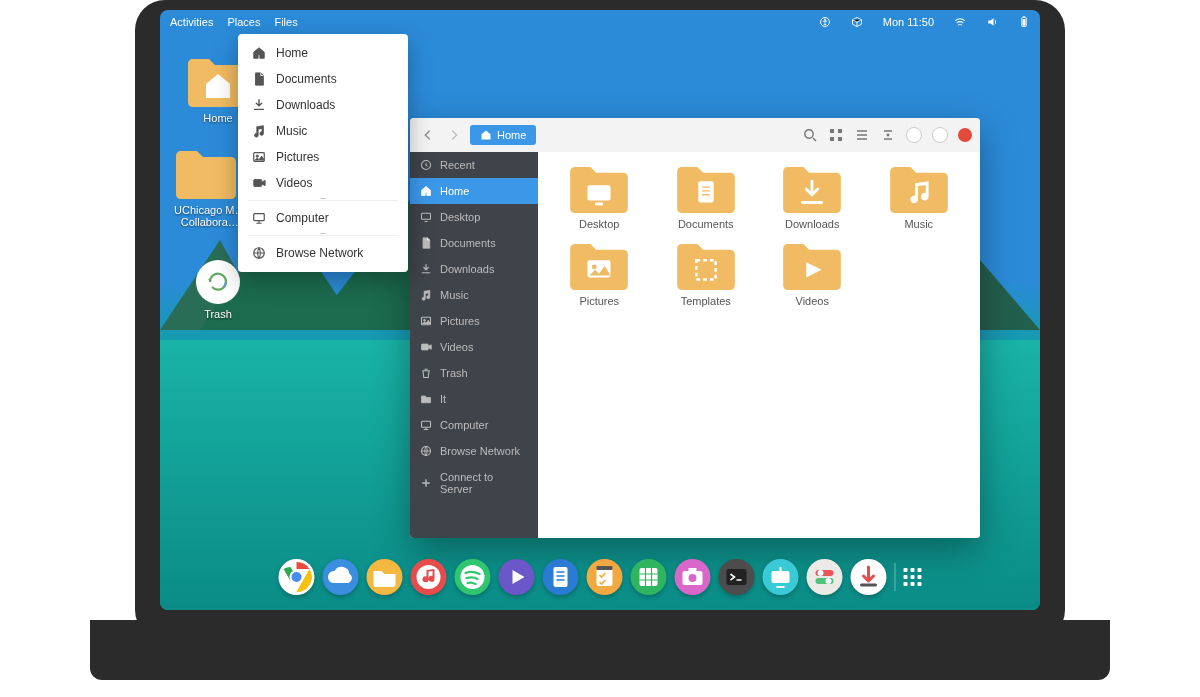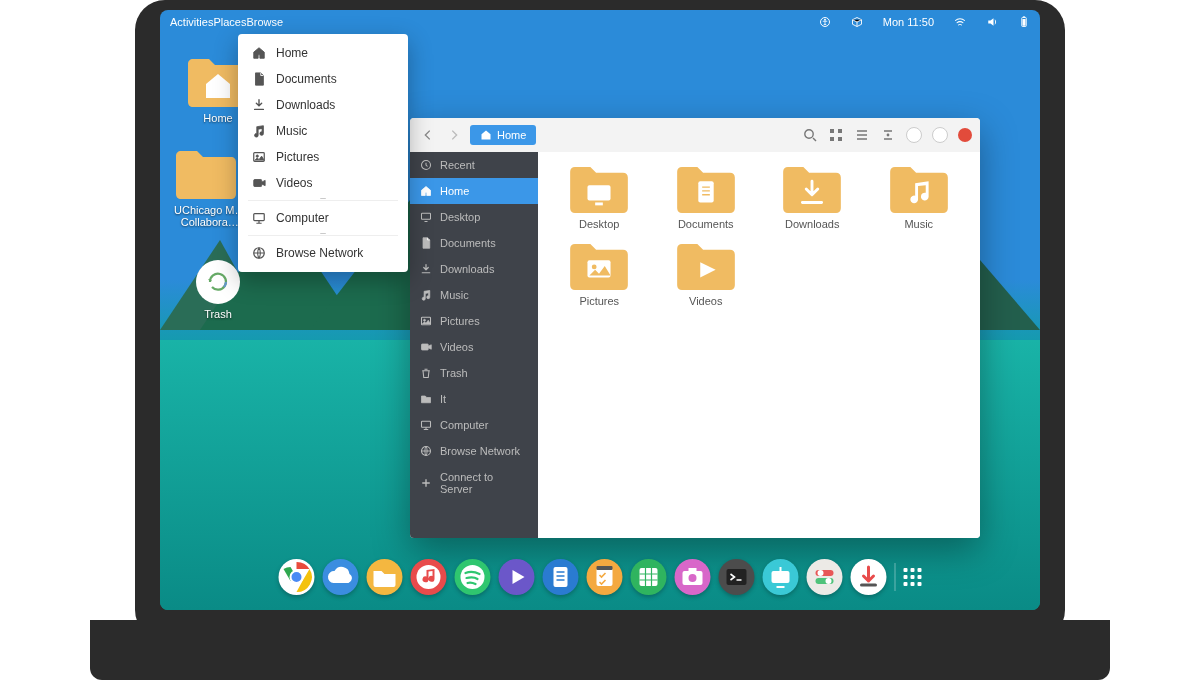--- a/index.html
+++ b/index.html
@@ -8,21 +8,21 @@
 
 .laptop-body{position:absolute;left:135px;top:0;width:930px;height:640px;background:#2b2b2b;border-radius:30px;}
 .laptop-base{position:absolute;left:90px;top:620px;width:1020px;height:60px;background:#2b2b2b;border-radius:0 0 12px 12px;}
 .screen{position:absolute;left:160px;top:10px;width:880px;height:600px;border-radius:8px;overflow:hidden;background:linear-gradient(#2b8bd9 0%,#2b8bd9 45%,#0aa29a 60%,#138f8b 100%);}
 .screen::after{content:"";position:absolute;left:0;right:0;top:55%;height:45%;background:linear-gradient(#19b3a7 0%,#0a8b86 100%);}
 .mountains{position:absolute;left:0;right:0;top:160px;height:160px;pointer-events:none;}
 .mountains svg{width:100%;height:100%;}
 
 
 .topbar{position:absolute;left:0;right:0;top:0;height:24px;color:#fff;font-size:11px;display:flex;align-items:center;padding:0 10px;z-index:5;}
-.topbar .tb-left{display:flex;}
+.topbar .tb-left{display:flex;gap:14px;}
 .topbar .tb-right{margin-left:auto;display:flex;gap:20px;}
 .topbar .item{cursor:pointer;}
 .tb-icon{display:inline-block;width:12px;height:12px;}
 
 
 .desk{position:absolute;z-index:1;}
 .folder-ico{width:64px;height:52px;}
 .desk-label{color:#fff;font-size:11px;text-align:center;margin-top:4px;text-shadow:0 1px 2px rgba(0,0,0,.6);max-width:84px;}
 .trash-circle{width:44px;height:44px;border-radius:50%;background:#fff;display:flex;align-items:center;justify-content:center;}
 .trash-circle svg{width:24px;height:24px;}
@@ -82,21 +82,21 @@
       <polygon points="420,160 520,50 620,160" fill="#235f4d"></polygon>
       <polygon points="560,160 650,20 740,160" fill="#1c6b4e"></polygon>
       <polygon points="700,160 790,55 880,160" fill="#235f4d"></polygon>
     </svg>
   </div>
 
   <div class="topbar">
     <div class="tb-left">
       <span class="item">Activities</span>
       <span class="item">Places</span>
-      <span class="item">Browse</span>
+      <span class="item">Files</span>
     </div>
     <div class="tb-right">
       <span class="tb-icon">
             <svg viewBox="0 0 16 16">
               <circle cx="8" cy="8" r="6" fill="none" stroke="#fff" stroke-width="1.3"></circle>
               <circle cx="8" cy="5" r="1.3" fill="#fff"></circle>
               <path d="M5 7h6M8 7v4M6 12l2-1 2 1" stroke="#fff" stroke-width="1.1" fill="none"></path>
             </svg>
           </span>
       <span class="tb-icon">
@@ -415,20 +415,27 @@
                 <path d="M2 8c0-3 2-5 5-5h16l6 6h28c3 0 5 2 5 5v32c0 3-2 5-5 5H7c-3 0-5-2-5-5z" fill="#f0bb62"></path>
                 <rect x="20" y="20" width="24" height="18" rx="2" fill="#fff"></rect>
                 <circle cx="27" cy="27" r="2.5" fill="#f0bb62"></circle>
                 <path d="M22 36l6-6 4 4 6-8 6 10" fill="#f0bb62"></path>
               </svg>
               <div class="fw-flabel">Pictures</div>
             </div>
             <div class="fw-folder">
               <svg class="folder-ico" viewBox="0 0 64 52">
                 <path d="M2 8c0-3 2-5 5-5h16l6 6h28c3 0 5 2 5 5v32c0 3-2 5-5 5H7c-3 0-5-2-5-5z" fill="#f0bb62"></path>
+                <rect x="22" y="20" width="20" height="20" fill="none" stroke="#fff" stroke-width="2.5" stroke-dasharray="4 3"></rect>
+              </svg>
+              <div class="fw-flabel">Templates</div>
+            </div>
+            <div class="fw-folder">
+              <svg class="folder-ico" viewBox="0 0 64 52">
+                <path d="M2 8c0-3 2-5 5-5h16l6 6h28c3 0 5 2 5 5v32c0 3-2 5-5 5H7c-3 0-5-2-5-5z" fill="#f0bb62"></path>
                 <path d="M26 22l16 8-16 8z" fill="#fff"></path>
               </svg>
               <div class="fw-flabel">Videos</div>
             </div>
           </div>
     </div>
   </div>
 
   <div class="dock" id="dock">
         <div class="dock-item" style="background: rgb(255, 255, 255);">

